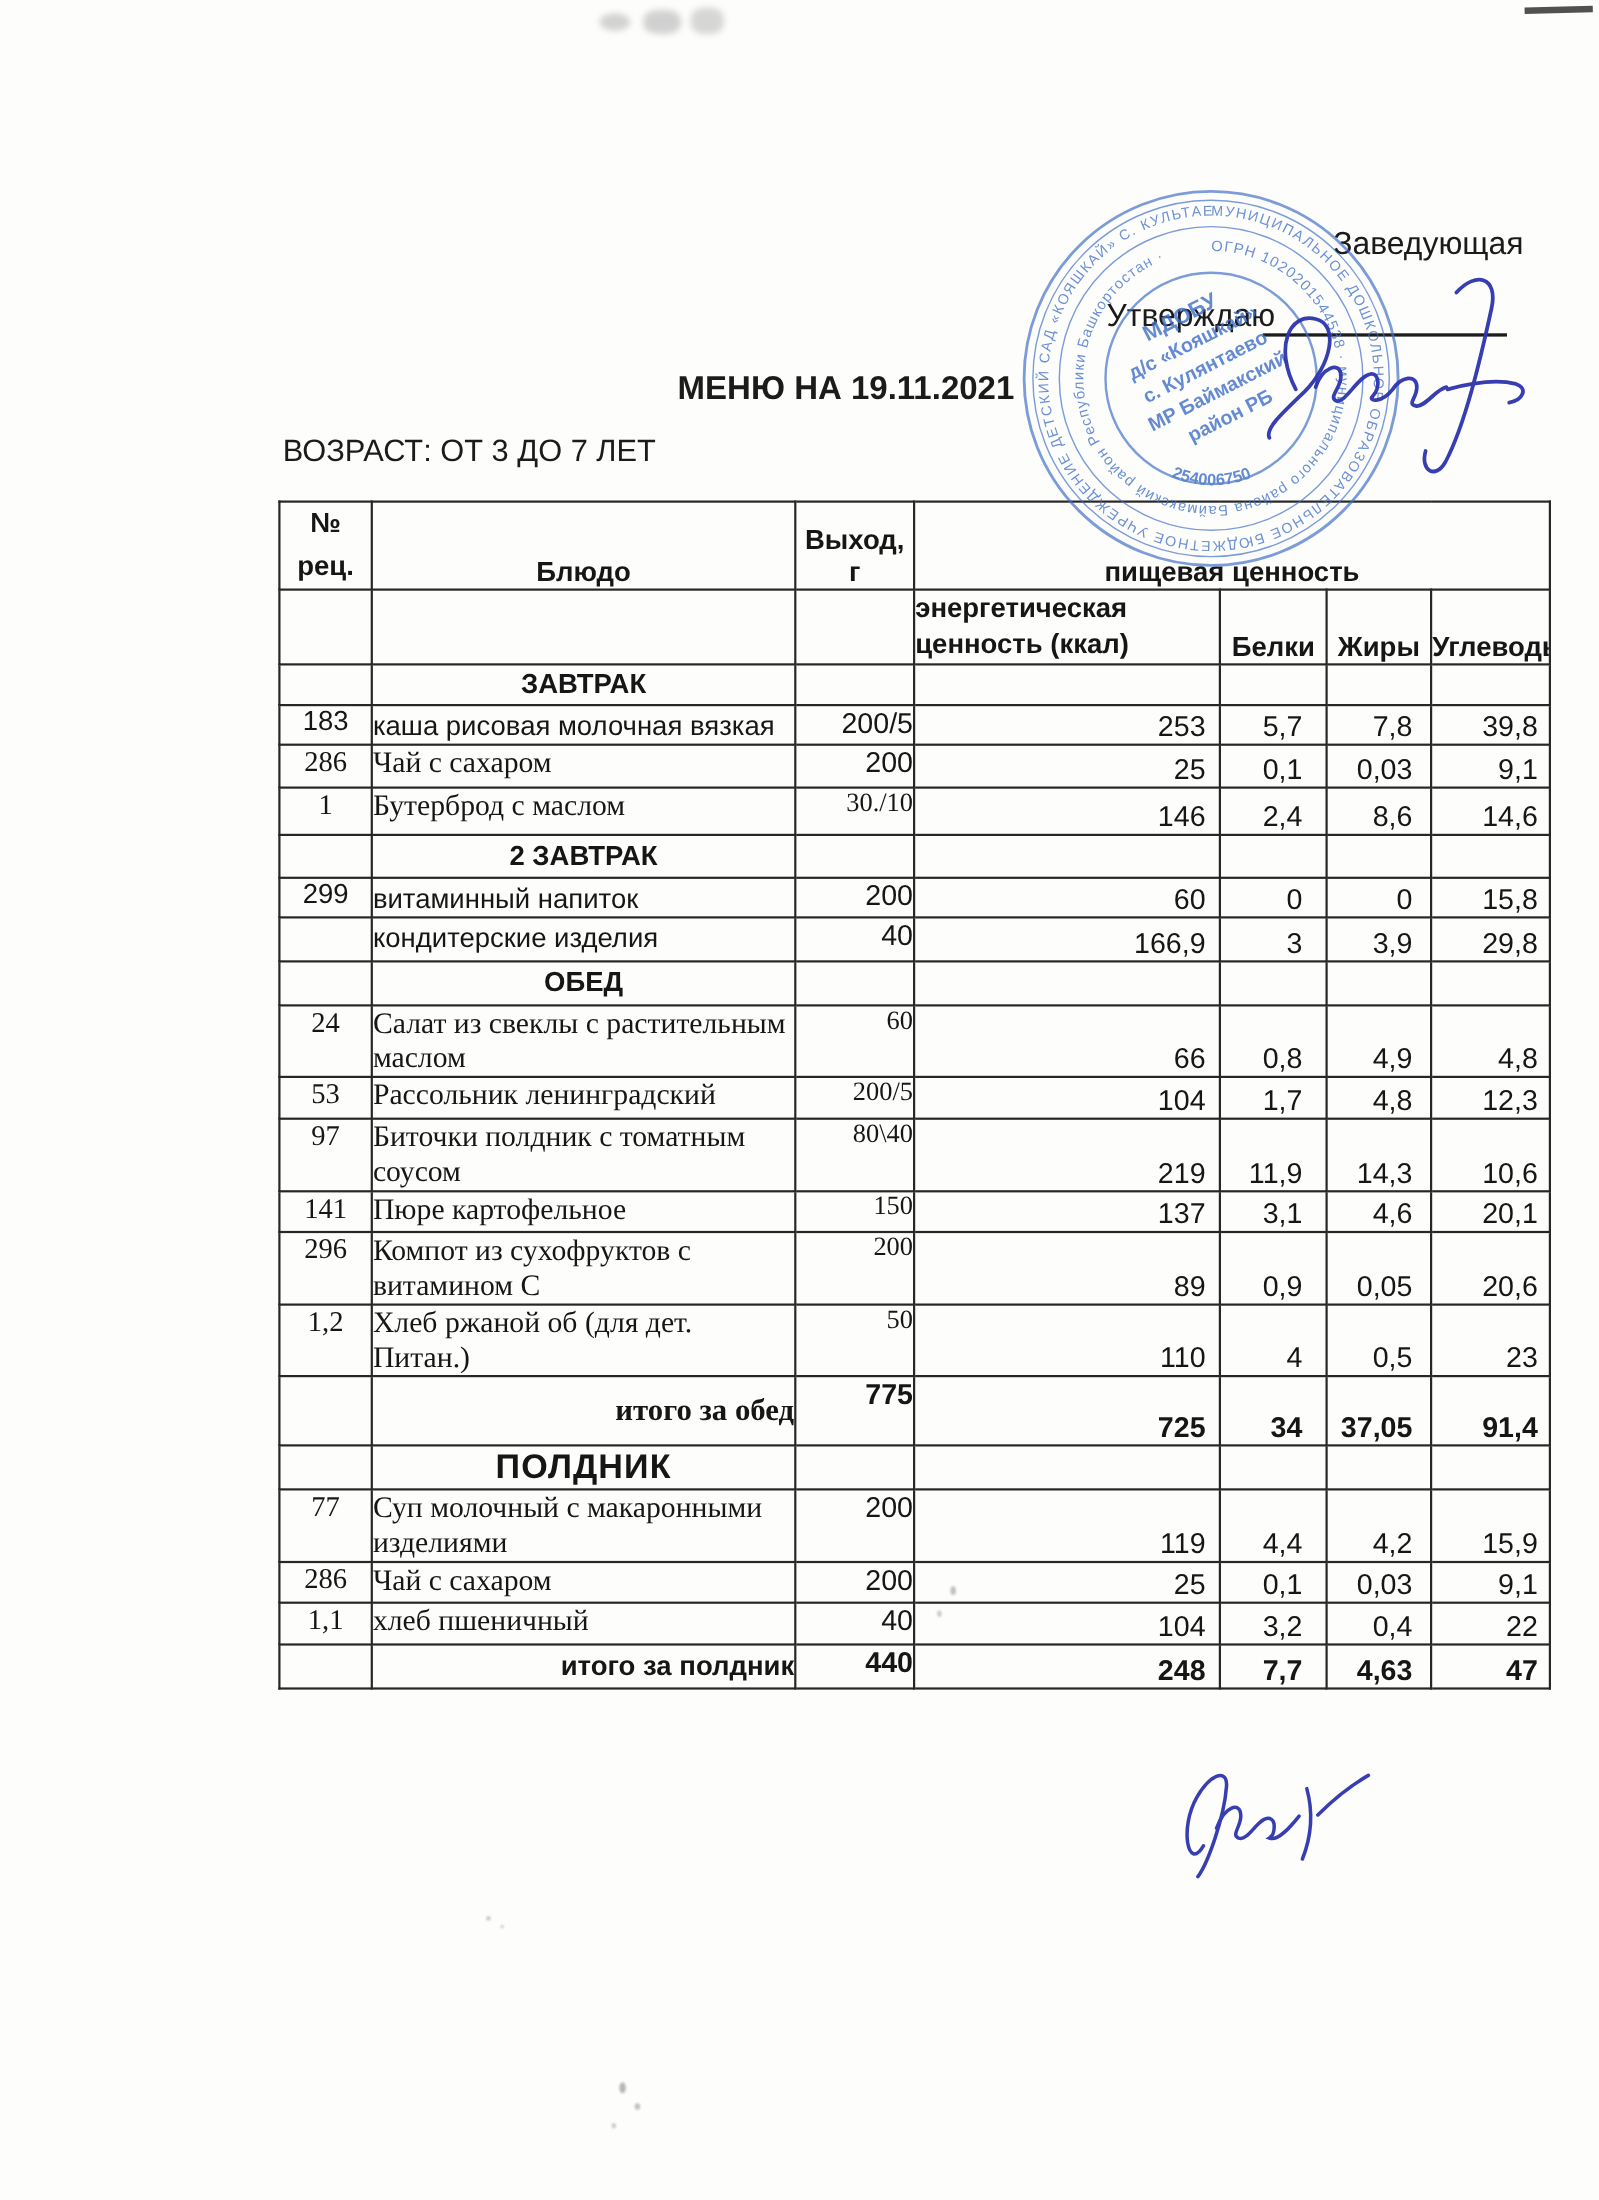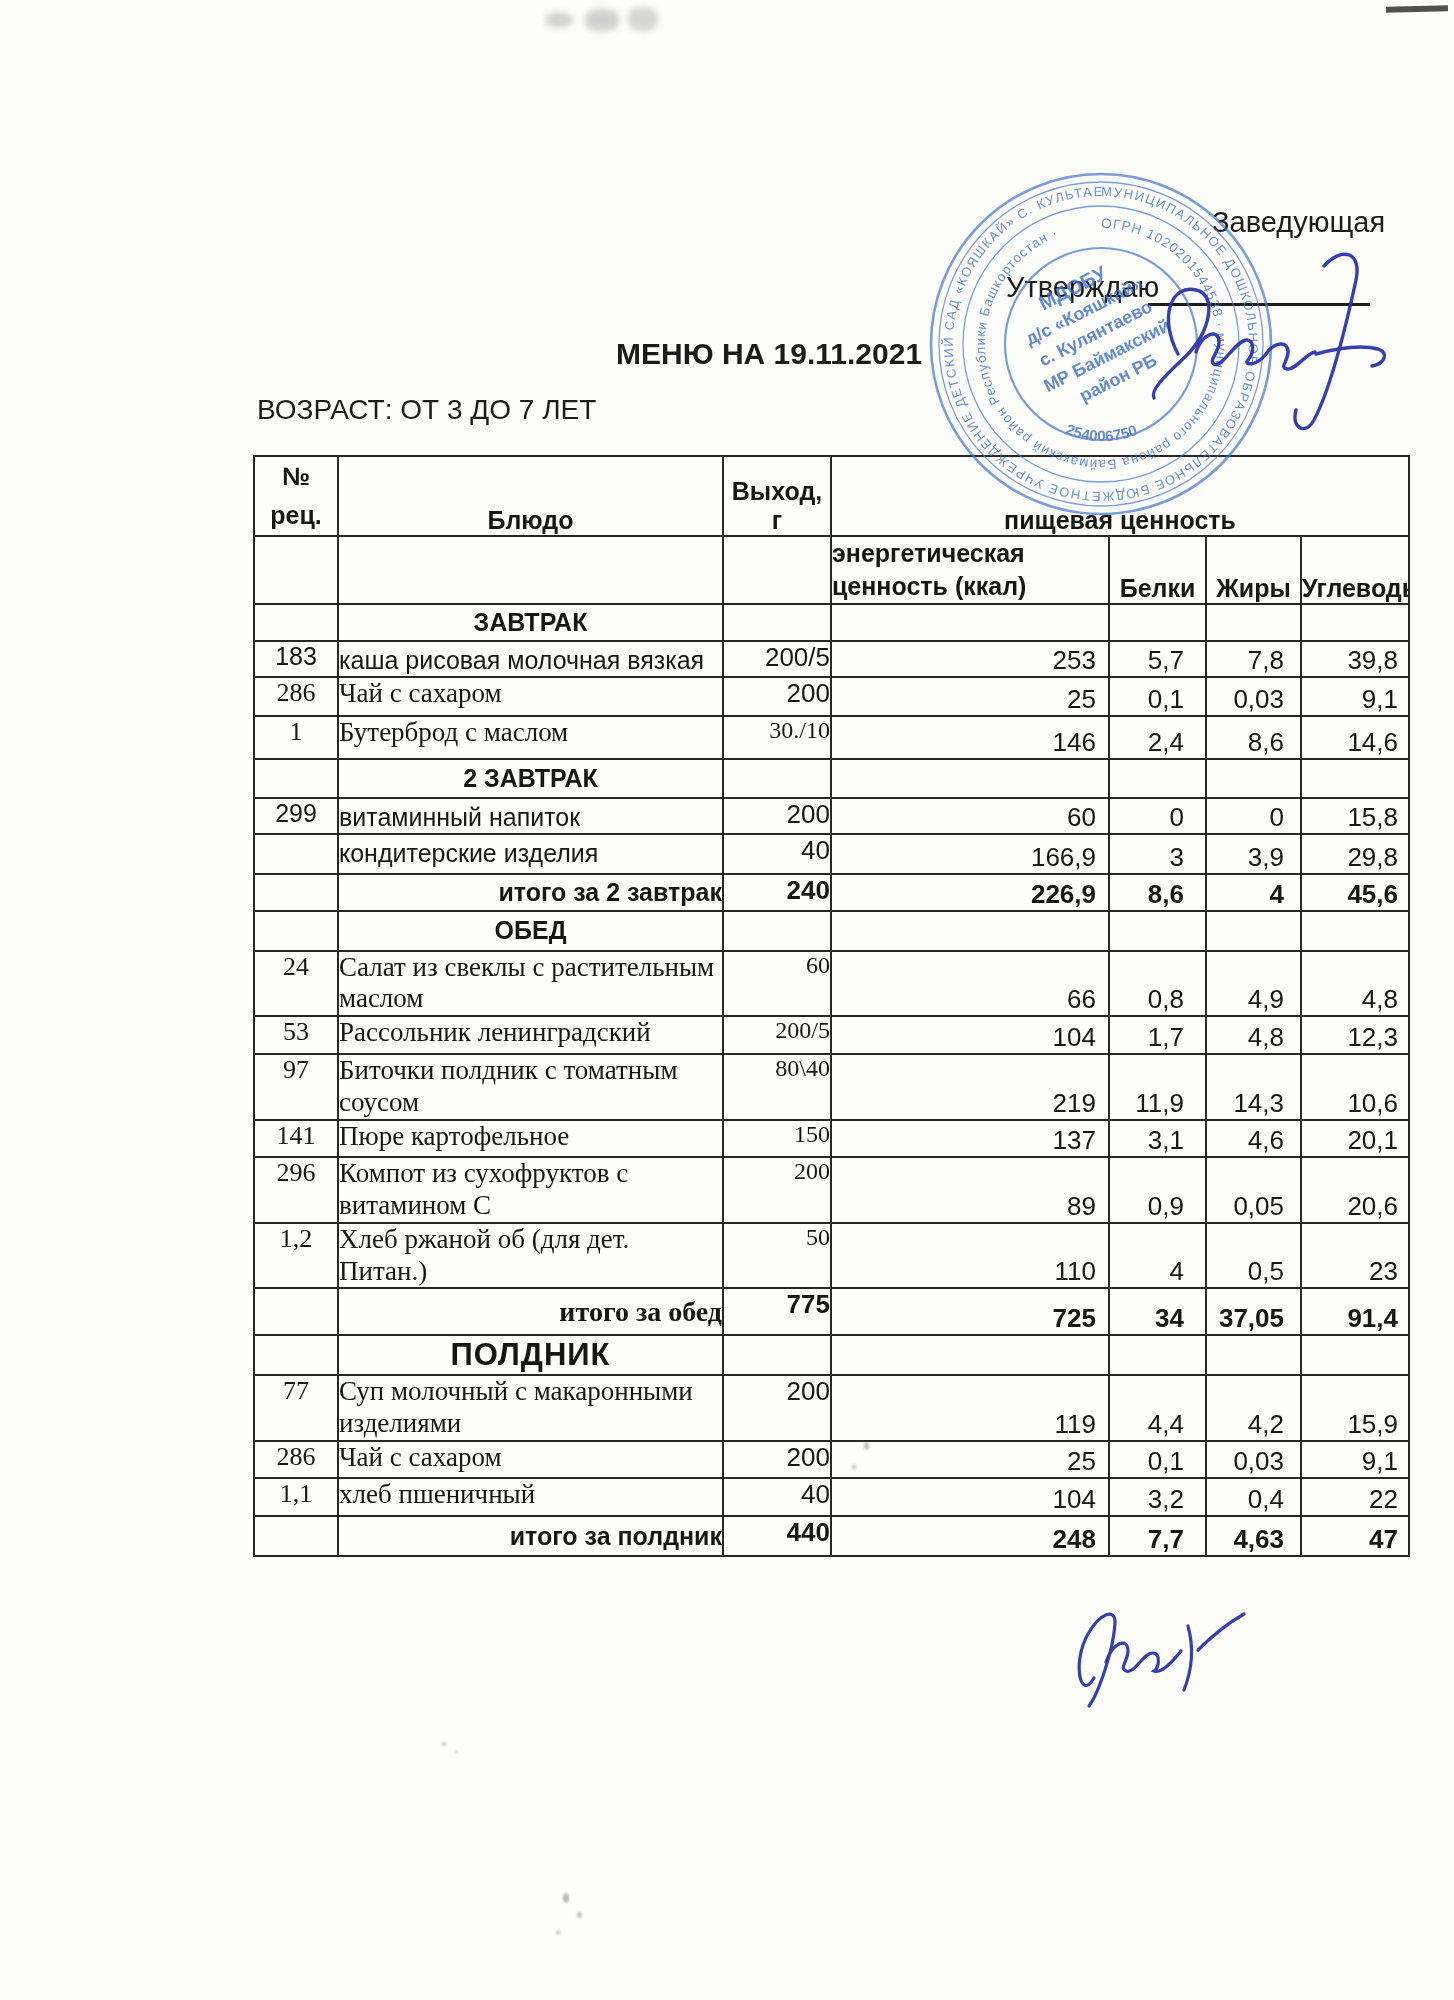--- a/index.html
+++ b/index.html
@@ -209,29 +209,20 @@
         </tr>
         <tr style="height: 40px;">
           <td class="c1 num fsans"></td>
           <td class="c2 dish fsans">кондитерские изделия</td>
           <td class="c3 out fsans">40</td>
           <td class="c4 val fsans">166,9</td>
           <td class="c5 val fsans">3</td>
           <td class="c6 val fsans">3,9</td>
           <td class="c7 val fsans">29,8</td>
         </tr>
-        <tr style="height: 37px;">
-          <td class="c1"></td>
-          <td class="c2 tot">итого за 2 завтрак</td>
-          <td class="c3 out totval fsans">240</td>
-          <td class="c4 val totval fsans">226,9</td>
-          <td class="c5 val totval fsans">8,6</td>
-          <td class="c6 val totval fsans">4</td>
-          <td class="c7 val totval fsans">45,6</td>
-        </tr>
         <tr style="height: 40px;">
           <td class="c1"></td>
           <td class="c2 sec">ОБЕД</td>
           <td class="c3"></td>
           <td class="c4"></td>
           <td class="c5"></td>
           <td class="c6"></td>
           <td class="c7"></td>
         </tr>
         <tr style="height: 62px;">
@@ -281,21 +272,21 @@
         </tr>
         <tr style="height: 60px;">
           <td class="c1 num fser">1,2</td>
           <td class="c2 dish fser">Хлеб ржаной об (для дет. Питан.)</td>
           <td class="c3 out fser">50</td>
           <td class="c4 val fsans">110</td>
           <td class="c5 val fsans">4</td>
           <td class="c6 val fsans">0,5</td>
           <td class="c7 val fsans">23</td>
         </tr>
-        <tr style="height: 47px;">
+        <tr style="height: 63px;">
           <td class="c1"></td>
           <td class="c2 tot totser">итого за обед</td>
           <td class="c3 out totval fsans">775</td>
           <td class="c4 val totval fsans">725</td>
           <td class="c5 val totval fsans">34</td>
           <td class="c6 val totval fsans">37,05</td>
           <td class="c7 val totval fsans">91,4</td>
         </tr>
         <tr style="height: 40px;">
           <td class="c1"></td>

